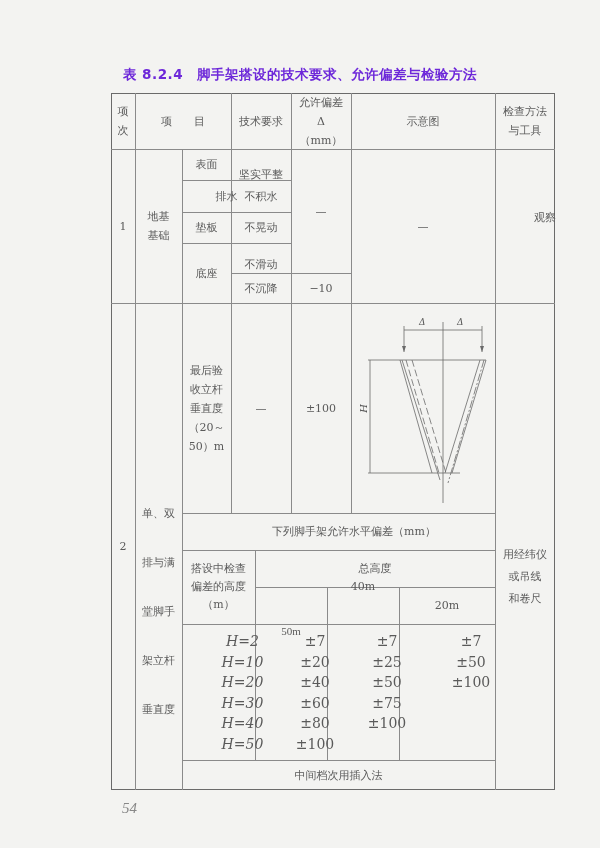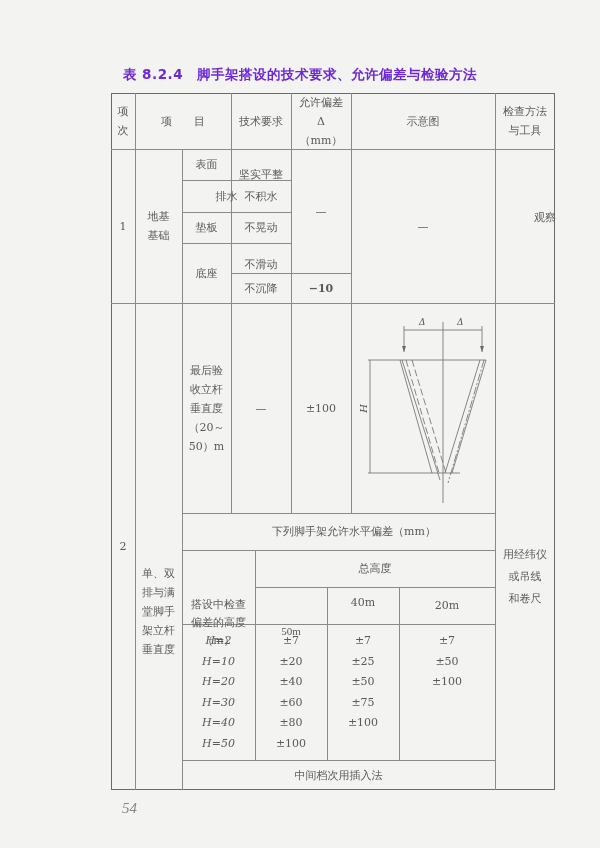--- a/index.html
+++ b/index.html
@@ -7,21 +7,21 @@
          font-family:"DejaVu Serif","Liberation Serif",serif; color:#555; }
   .title { position:absolute; left:0; width:600px; top:66px; text-align:center; font-size:13.5px; font-weight:bold; color:#6d28d9; letter-spacing:0.5px; font-family:"DejaVu Sans","Liberation Sans",sans-serif; }
   .title .num { margin-right:14px; }
   .tbl { position:absolute; left:111px; top:93px; width:444px; height:697px; border:1.6px solid #6a6a6a; box-sizing:border-box; }
   .ln { position:absolute; background:#8a8a8a; }
   .h { height:1px; }
   .v { width:1px; }
   .cell { position:absolute; display:flex; align-items:center; justify-content:center; text-align:center; font-size:11px; line-height:19px; color:#5a5a5a; box-sizing:border-box; }
   .pn { position:absolute; left:122px; top:800px; font-size:15px; font-style:italic; color:#888; font-family:"Liberation Serif",serif; }
   .col { display:flex; flex-direction:column; align-items:center; }
-  .vals { line-height:20.5px; font-size:11px; }
+  .vals { line-height:20.5px; font-size:14px;margin-left:24px; }
   .it { font-style:italic; }
 </style>
 </head>
 <body>
 
 <div class="title">
   <span class="num">表 8.2.4</span><span>脚手架搭设的技术要求、允许偏差与检验方法</span>
 </div>
 
 <div>
@@ -74,26 +74,26 @@
   <div class="cell" style="left:182px;top:149px;width:49px;height:31px;">表面</div>
   <div class="cell" style="left:231px;top:159px;width:60px;height:31px;text-align:center;">坚实平整</div>
   <div class="cell" style="left:182px;top:180px;width:49px;height:32px;margin-left:20px;">排水</div>
   <div class="cell" style="left:231px;top:180px;width:60px;height:32px;">不积水</div>
   <div class="cell" style="left:182px;top:212px;width:49px;height:31px;">垫板</div>
   <div class="cell" style="left:231px;top:212px;width:60px;height:31px;">不晃动</div>
   <div class="cell" style="left:182px;top:243px;width:49px;height:60px;">底座</div>
   <div class="cell" style="left:231px;top:243px;width:60px;height:30px;margin-top:6px;">不滑动</div>
   <div class="cell" style="left:231px;top:273px;width:60px;height:30px;">不沉降</div>
   <div class="cell" style="left:291px;top:149px;width:60px;height:124px;">—</div>
-  <div class="cell" style="left:291px;top:273px;width:60px;height:30px;font-weight:bold;">−10</div>
+  <div class="cell" style="left:291px;top:273px;width:60px;height:30px;">−10</div>
   <div class="cell" style="left:351px;top:149px;width:144px;height:154px;">—</div>
   <div class="cell" style="left:495px;top:140px;width:60px;height:154px;margin-left:20px;">观察</div>
 
   <div class="cell" style="left:111px;top:303px;width:24px;height:487px;">2</div>
-  <div class="cell col" style="left:135px;top:303px;width:47px;height:487px;padding-bottom:20px;">
+  <div class="cell col" style="left:135px;top:303px;width:47px;height:487px;padding-bottom:20px;gap:30px;">
     <span style="margin-top:150px">单、双</span>
     <span>排与满</span>
     <span>堂脚手</span>
     <span>架立杆</span>
     <span>垂直度</span>
   </div>
   <div class="cell col" style="left:182px;top:303px;width:49px;height:210px;">
     <span>最后验</span>
     <span>收立杆</span>
     <span>垂直度</span>
@@ -137,28 +137,28 @@
     <span style="position:absolute;left:8px;top:100px;font-size:10px;font-style:italic;transform:rotate(-90deg);">H</span>
   </div>
 
   <div class="cell col" style="left:495px;top:303px;width:60px;height:487px;padding-bottom:50px;">
     <span style="margin-top:110px;line-height:22px">用经纬仪</span>
     <span style="line-height:22px">或吊线</span>
     <span style="line-height:22px">和卷尺</span>
   </div>
 
   <div class="cell" style="left:182px;top:513px;width:313px;height:37px;padding-left:31px;">下列脚手架允许水平偏差（mm）</div>
-  <div class="cell col" style="left:182px;top:550px;width:73px;height:74px;line-height:18px;margin-top:36px;">
+  <div class="cell col" style="left:182px;top:550px;width:73px;height:74px;line-height:18px;">
     <span>搭设中检查</span>
     <span>偏差的高度</span>
     <span>（m）</span>
   </div>
   <div class="cell" style="left:255px;top:550px;width:240px;height:37px;">总高度</div>
   <div class="cell" style="left:255px;top:613px;width:72px;height:37px;font-family:Liberation Serif, serif;">50m</div>
-  <div class="cell" style="left:327px;top:584px;width:72px;height:37px;">40m</div>
+  <div class="cell" style="left:327px;top:568px;width:72px;height:37px;">40m</div>
   <div class="cell" style="left:399px;top:587px;width:96px;height:37px;">20m</div>
 
   <div class="cell vals" style="left:182px;top:631px;width:73px;display:block;">
     <div class="it">H=2</div>
     <div class="it">H=10</div>
     <div class="it">H=20</div>
     <div class="it">H=30</div>
     <div class="it">H=40</div>
     <div class="it">H=50</div>
   </div>

